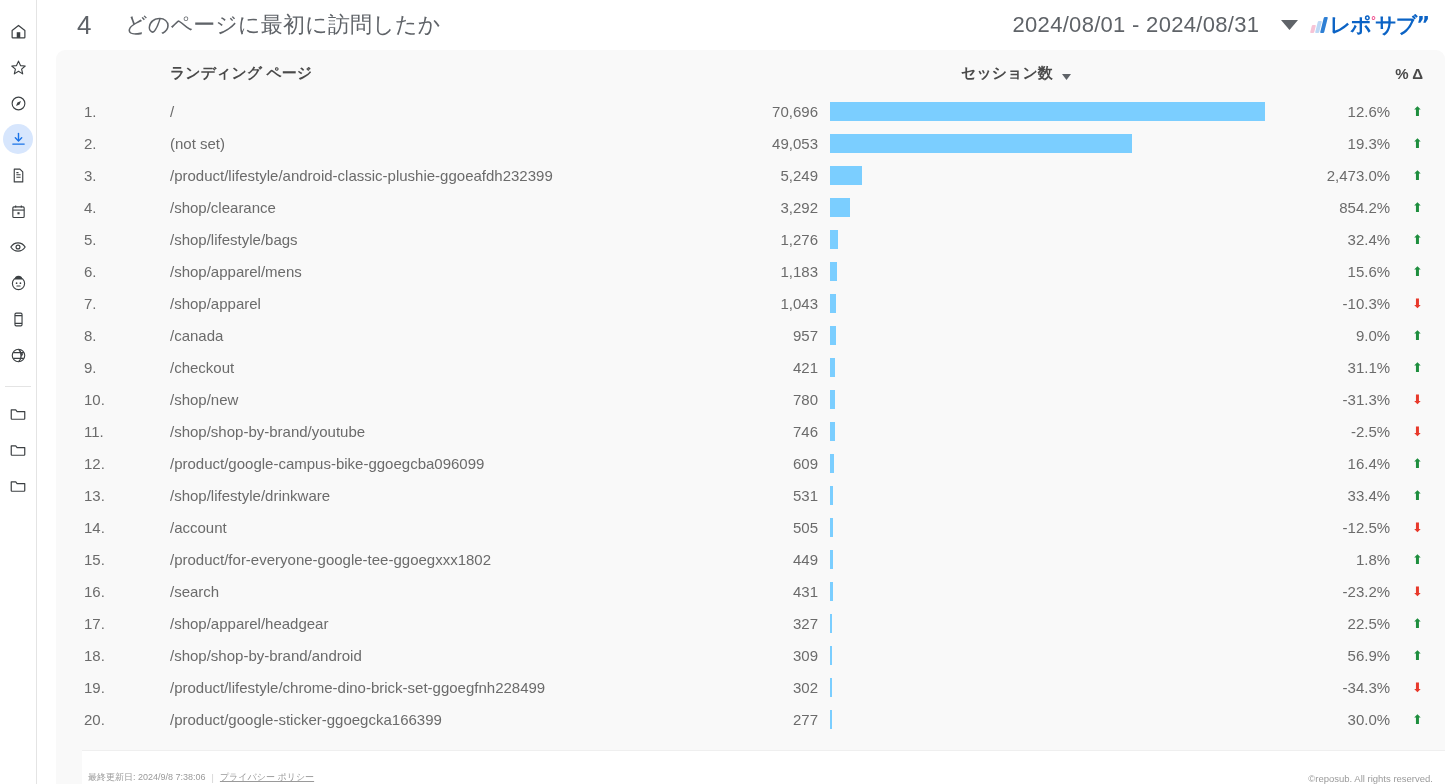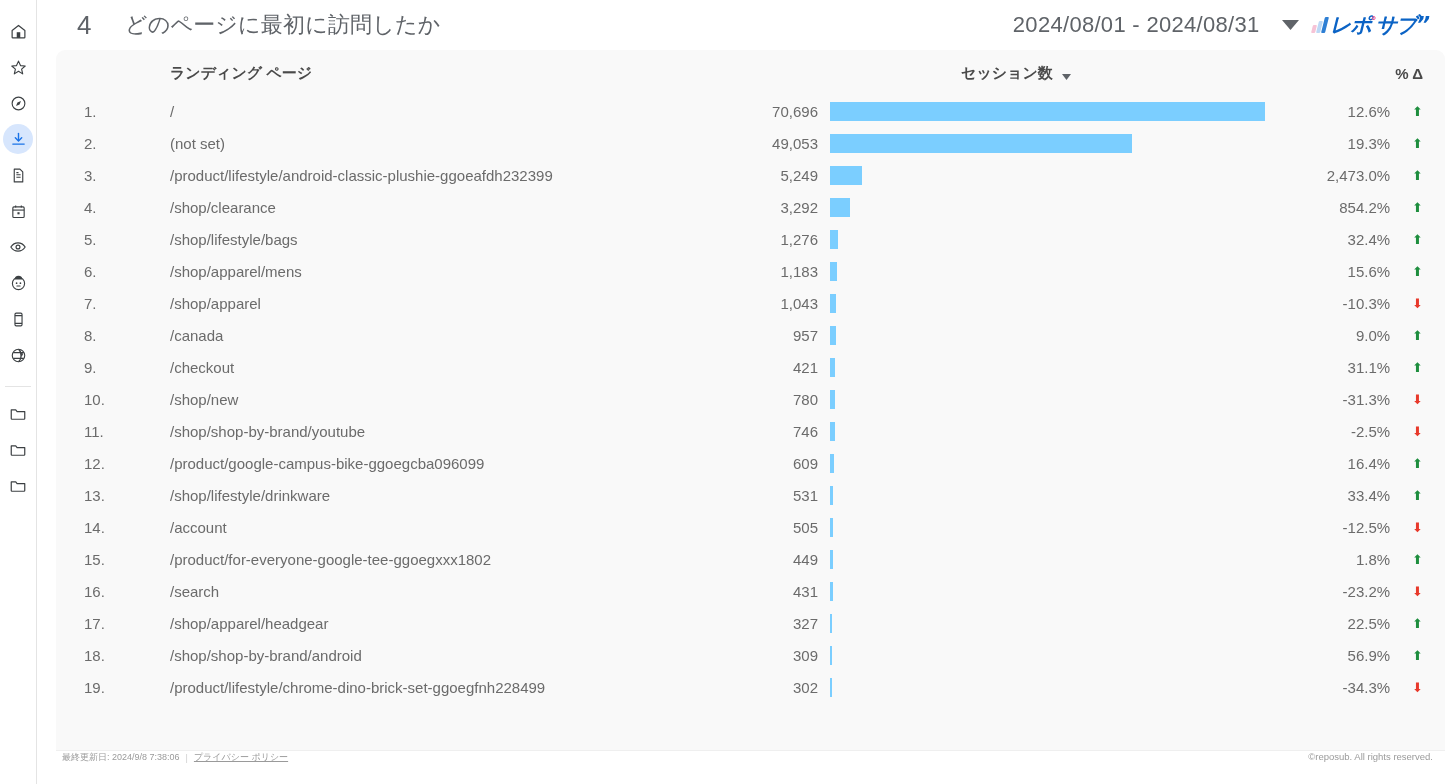--- a/index.html
+++ b/index.html
@@ -63,21 +63,21 @@
   .hdr-caret {
     margin: 0 14px 0 22px; display: flex; align-items: center;
   }
   .hdr-logo {
     display: flex; align-items: center; gap: 2px; padding-right: 4px;
   }
   .logo-bars { display: flex; align-items: flex-end; gap: 1.5px; height: 16px; margin-right: 2px; transform: skewX(-14deg); }
   .logo-bars i { display: block; width: 3.5px; border-radius: 1px; }
   .logo-text {
     font-family: "DejaVu Sans", sans-serif;
-    font-size: 21px; font-weight: bold; font-style: italic;
+    font-size: 21px; font-weight: bold; 
     color: #0b63c5; letter-spacing: -1px; line-height: 1;
     white-space: nowrap;
   }
   .logo-text .mk { color: #ef4c8b; font-size: 11px; vertical-align: super; }
 
   
   .card {
     position: relative;
     margin-left: 19px;
     width: 1389px;
@@ -122,24 +122,25 @@
   }
   .pct-wrap { display: inline-flex; align-items: center; justify-content: flex-end; gap: 22px; }
   .arrow { display: inline-block; line-height: 1; font-size: 13px; }
   .arrow.up   { color: #1e8e3e; }
   .arrow.down { color: #e8392b; }
 
   
   .footer {
     flex: 0 0 34px; height: 34px;
     background: #ffffff;
-    display: flex; align-items: flex-start;
+    display: flex; align-items: flex-end;
     padding: 0 8px 0 6px;
     border-top: 1px solid #efefef;
     margin-top: auto;
+    margin-left: 26px;
   }
   .ft-left {
     font-size: 9px; color: #9a9a9a; white-space: nowrap;
     display: flex; align-items: center; gap: 6px;
   }
   .ft-sep { color: #cfcfcf; }
   .ft-link { font-size: 9px; color: #9a9a9a; text-decoration: underline; }
   .ft-spacer { flex: 1 1 auto; }
   .ft-right { font-size: 9.5px; color: #9a9a9a; white-space: nowrap; padding-right: 4px; }
 </style>
@@ -544,20 +545,32 @@
               <td class="td-page">/product/lifestyle/chrome-dino-brick-set-ggoegfnh228499</td>
               <td class="td-val">302</td>
               <td class="td-bar">
                 <span class="bar" style="width: 2px; background: rgb(123, 206, 255);"></span>
               </td>
               <td class="td-pct"><span class="pct-wrap">
                   <span>-34.3%</span>
                   <span class="arrow down" style="color: rgb(232, 57, 43);">⬇</span>
                 </span></td>
             </tr>
+            <tr>
+              <td class="td-rank">20.</td>
+              <td class="td-page">/product/google-sticker-ggoegcka166399</td>
+              <td class="td-val">277</td>
+              <td class="td-bar">
+                <span class="bar" style="width: 2px; background: rgb(123, 206, 255);"></span>
+              </td>
+              <td class="td-pct"><span class="pct-wrap">
+                  <span>30.0%</span>
+                  <span class="arrow up" style="color: rgb(30, 142, 62);">⬆</span>
+                </span></td>
+            </tr>
           </tbody>
       </table>
 
       <div class="footer">
         <div class="ft-left">
           <span>最終更新日: 2024/9/8 7:38:06</span>
           <span class="ft-sep">|</span>
           <a class="ft-link" href="#">プライバシー ポリシー</a>
         </div>
         <div class="ft-spacer"></div>

